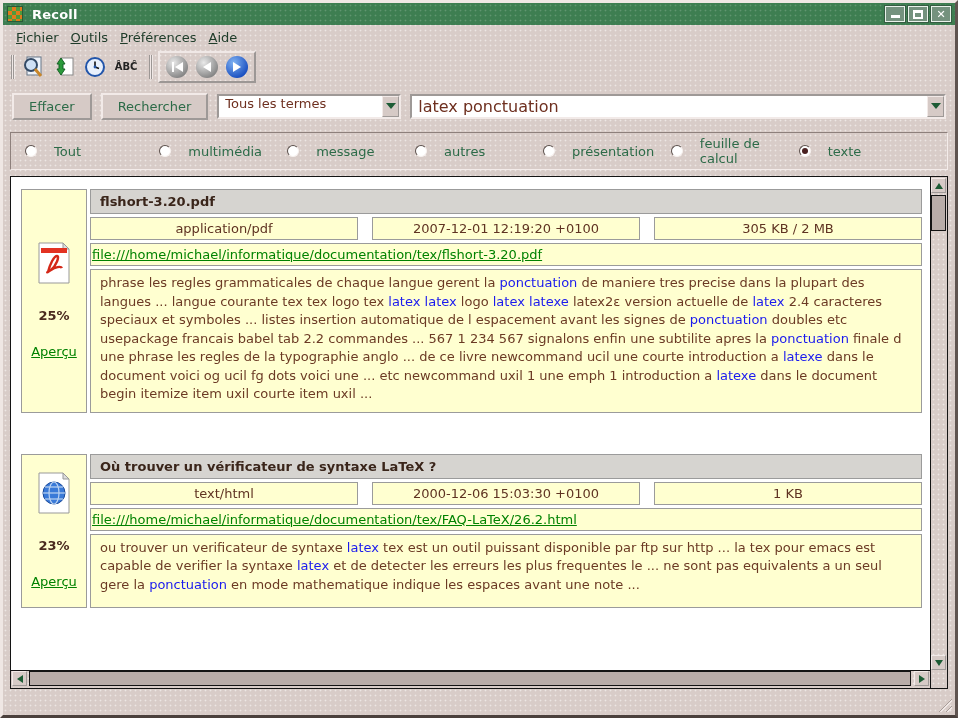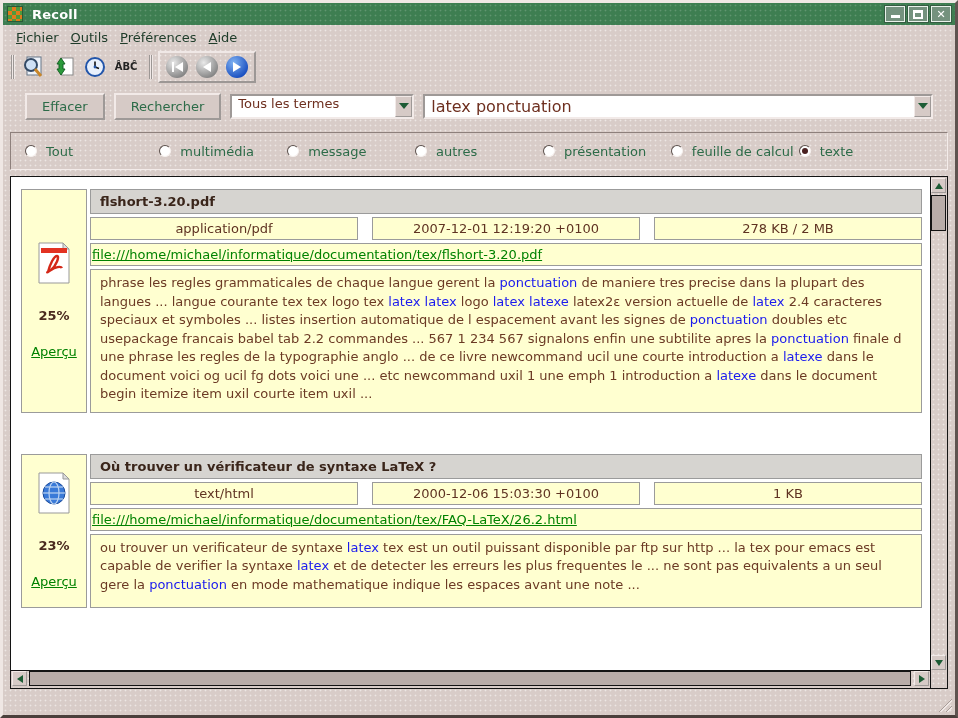--- a/index.html
+++ b/index.html
@@ -62,21 +62,21 @@
     width: 22px; height: 22px; border-radius: 50%;
     display: flex; align-items: center; justify-content: center;
   }
   .nav-grey { background: radial-gradient(circle at 35% 30%, #e9e9e9, #858585 75%); }
   .nav-blue { background: radial-gradient(circle at 35% 30%, #7fb2f2, #1a4fc0 75%); }
   .tri-left  { width: 0; height: 0; border: 5px solid transparent; border-right: 8px solid #fff; border-left: 0; }
   .tri-right { width: 0; height: 0; border: 5px solid transparent; border-left: 8px solid #fff; border-right: 0; }
   .bar-white { width: 2px; height: 10px; background: #fff; margin-right: 1px; }
 
   
-  .search-row { height: 38px; flex: 0 0 38px; display: flex; align-items: center; padding: 0 22px; gap: 9px; margin-top: 4px; }
+  .search-row { height: 38px; flex: 0 0 38px; display: flex; align-items: center; padding: 0 9px; gap: 9px; margin-top: 4px; }
   .push-btn {
     height: 27px; padding: 0 15px; background: #d6cac6;
     border: 2px outset #f2eae8; color: #2c6b48; font-size: 13px;
     font-family: "DejaVu Sans", sans-serif; cursor: pointer;
   }
   .combo {
     width: 184px; height: 25px; background: #fff;
     border: 2px inset #f2eae8; display: flex; align-items: flex-start;
   }
   .combo-text { flex: 1; padding: 0 6px; color: #6e2f1f; white-space: nowrap; overflow: hidden; }
@@ -91,21 +91,21 @@
     color: #6e2f1f; font-size: 16px; font-family: "DejaVu Sans", sans-serif; background: transparent;
   }
 
   
   .filter-frame {
     height: 38px; flex: 0 0 38px; margin: 7px 7px 2px 7px;
     border: 1px solid; border-color: #8d807c #f4ecea #f4ecea #8d807c;
     display: grid; grid-template-columns: 1.05fr 1fr 1fr 1fr 1fr 1fr 1.05fr;
     align-items: center; padding: 0 14px;
   }
-  .filter-opt { display: flex; align-items: center; gap: 9px; cursor: pointer; }
+  .filter-opt { display: flex; align-items: center; gap: 17px; cursor: pointer; }
   .radio {
     width: 12px; height: 12px; border-radius: 50%; background: #fff;
     border: 1px solid; border-color: #5a4f4b #f7f1ef #f7f1ef #5a4f4b;
     position: relative; flex: 0 0 12px;
   }
   .radio.checked::after {
     content: ""; position: absolute; left: 2px; top: 2px; width: 6px; height: 6px;
     border-radius: 50%; background: #4a2020;
   }
   .filter-label { color: #2c6b48; }
@@ -316,21 +316,21 @@
               </svg>
             </span>
             <span class="relevance">25%</span>
             <a class="green-link">Aperçu</a>
           </div>
           <div class="result-main">
             <div class="title-cell cellb">flshort-3.20.pdf</div>
             <div class="meta-row">
               <div class="meta-cell cellb">application/pdf</div>
               <div class="meta-cell cellb">2007-12-01 12:19:20 +0100</div>
-              <div class="meta-cell cellb">278 KB / 2 MB</div>
+              <div class="meta-cell cellb">305 KB / 2 MB</div>
             </div>
             <div class="url-cell cellb"><a class="green-link">file:///home/michael/informatique/documentation/tex/flshort-3.20.pdf</a></div>
             <div class="snippet-cell cellb"><span>phrase les regles grammaticales de chaque langue gerent la </span><span class="hl">ponctuation</span><span> de maniere tres precise dans la plupart des langues ... langue courante tex tex logo tex </span><span class="hl">latex latex</span><span> logo </span><span class="hl">latex latexe</span><span> latex2ε version actuelle de </span><span class="hl">latex</span><span> 2.4 caracteres speciaux et symboles ... listes insertion automatique de l espacement avant les signes de </span><span class="hl">ponctuation</span><span> doubles etc usepackage francais babel tab 2.2 commandes ... 567 1 234 567 signalons enfin une subtilite apres la </span><span class="hl">ponctuation</span><span> finale d une phrase les regles de la typographie anglo ... de ce livre newcommand ucil une courte introduction a </span><span class="hl">latexe</span><span> dans le document voici og ucil fg dots voici une ... etc newcommand uxil 1 une emph 1 introduction a </span><span class="hl">latexe</span><span> dans le document begin itemize item uxil courte item uxil ...</span></div>
           </div>
         </div>
 
         <div class="result">
           <div class="icon-cell cellb">
             <span class="doc-icon">
               <svg width="36" height="42" viewBox="0 0 36 42">

